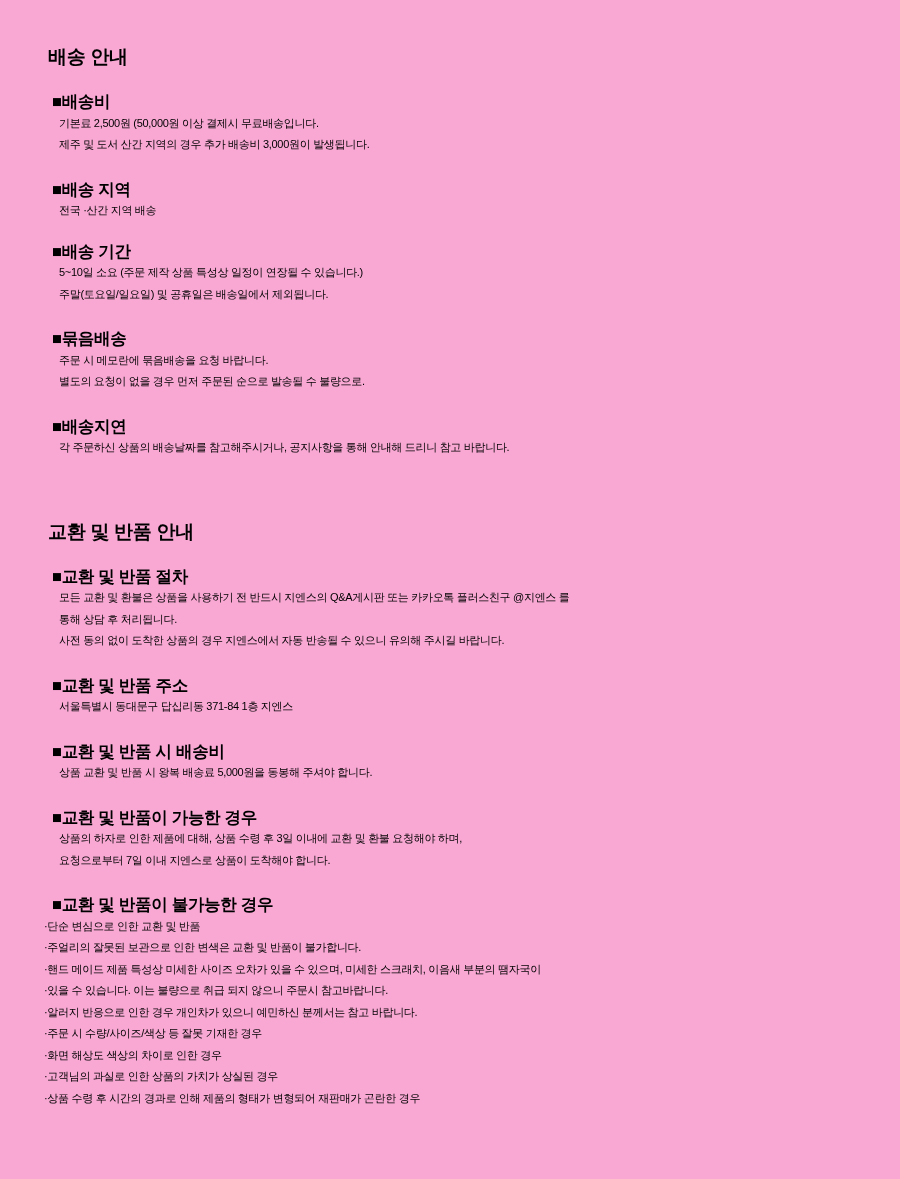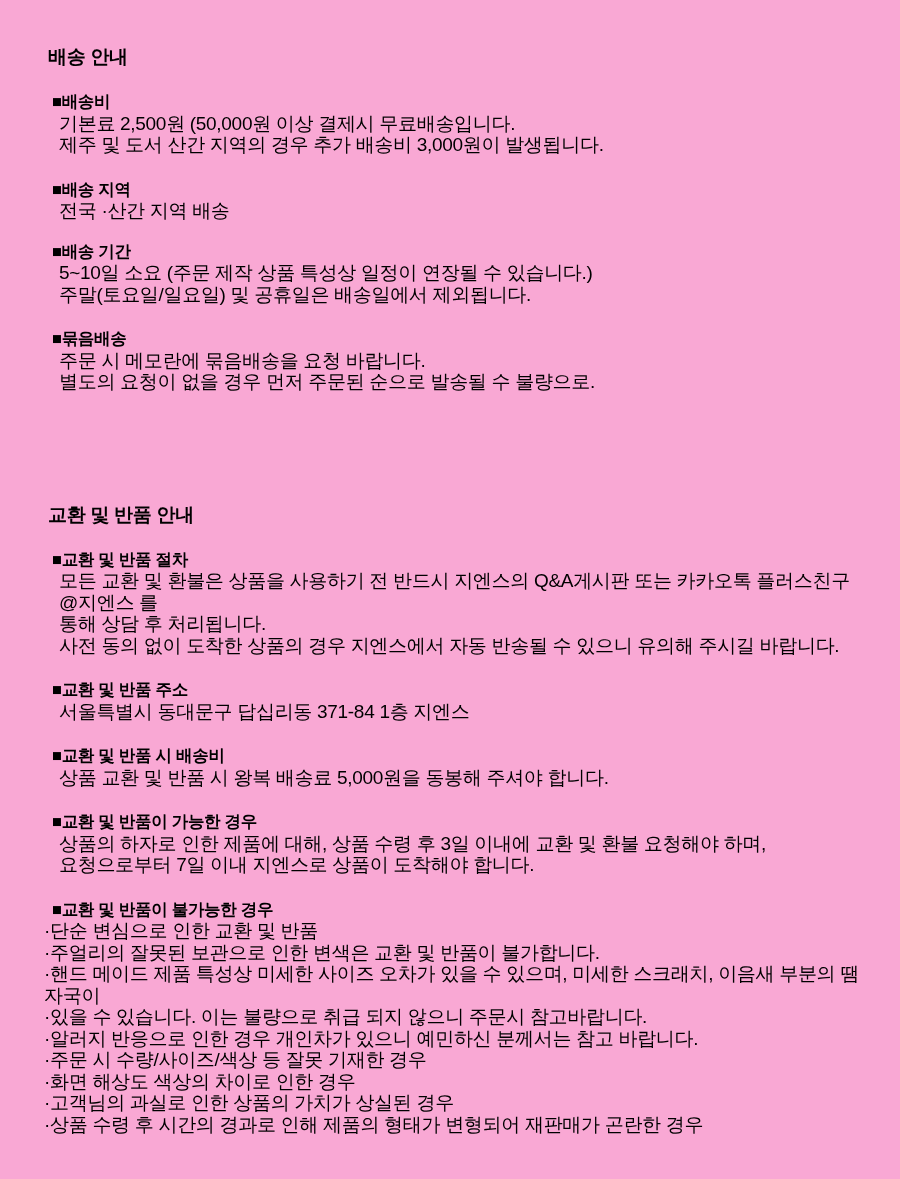--- a/index.html
+++ b/index.html
@@ -19,37 +19,37 @@
     overflow: hidden;
   }
   .title {
     font-size: 19px;
     font-weight: 700;
     line-height: 23px;
     margin: 0 0 0 4px;
     letter-spacing: -0.3px;
   }
   .returns-title {
-    margin-top: 110px;
+    margin-top: 61px;
   }
   .section {
     margin-top: 23px;
   }
   .section.tight {
     margin-top: 19px;
   }
   .heading {
     font-size: 16.5px;
     font-weight: 700;
     line-height: 21.5px;
     margin: 0 0 0 8px;
     letter-spacing: -0.3px;
   }
   .line {
-    font-size: 19px;
+    font-size: 11px;
     font-weight: 400;
     line-height: 21.5px;
     margin: 0 0 0 15px;
     letter-spacing: -0.3px;
   }
   .bullet-line {
     margin-left: 0;
   }
 </style>
 </head>
@@ -75,20 +75,24 @@
     <p class="line">5~10일 소요 (주문 제작 상품 특성상 일정이 연장될 수 있습니다.)</p>
     <p class="line">주말(토요일/일요일) 및 공휴일은 배송일에서 제외됩니다.</p>
   </div>
 
   <div class="section">
     <h2 class="heading">■묶음배송</h2>
     <p class="line">주문 시 메모란에 묶음배송을 요청 바랍니다.</p>
     <p class="line">별도의 요청이 없을 경우 먼저 주문된 순으로 발송될 수 불량으로.</p>
   </div>
 
+  <div class="section">
+    <h2 class="heading">■배송지연</h2>
+    <p class="line">각 주문하신 상품의 배송날짜를 참고해주시거나, 공지사항을 통해 안내해 드리니 참고 바랍니다.</p>
+  </div>
 
   <h1 class="title returns-title">교환 및 반품 안내</h1>
 
   <div class="section">
     <h2 class="heading">■교환 및 반품 절차</h2>
     <p class="line">모든 교환 및 환불은 상품을 사용하기 전 반드시 지엔스의 Q&amp;A게시판 또는 카카오톡 플러스친구 @지엔스 를</p>
     <p class="line">통해 상담 후 처리됩니다.</p>
     <p class="line">사전 동의 없이 도착한 상품의 경우 지엔스에서 자동 반송될 수 있으니 유의해 주시길 바랍니다.</p>
   </div>
 

